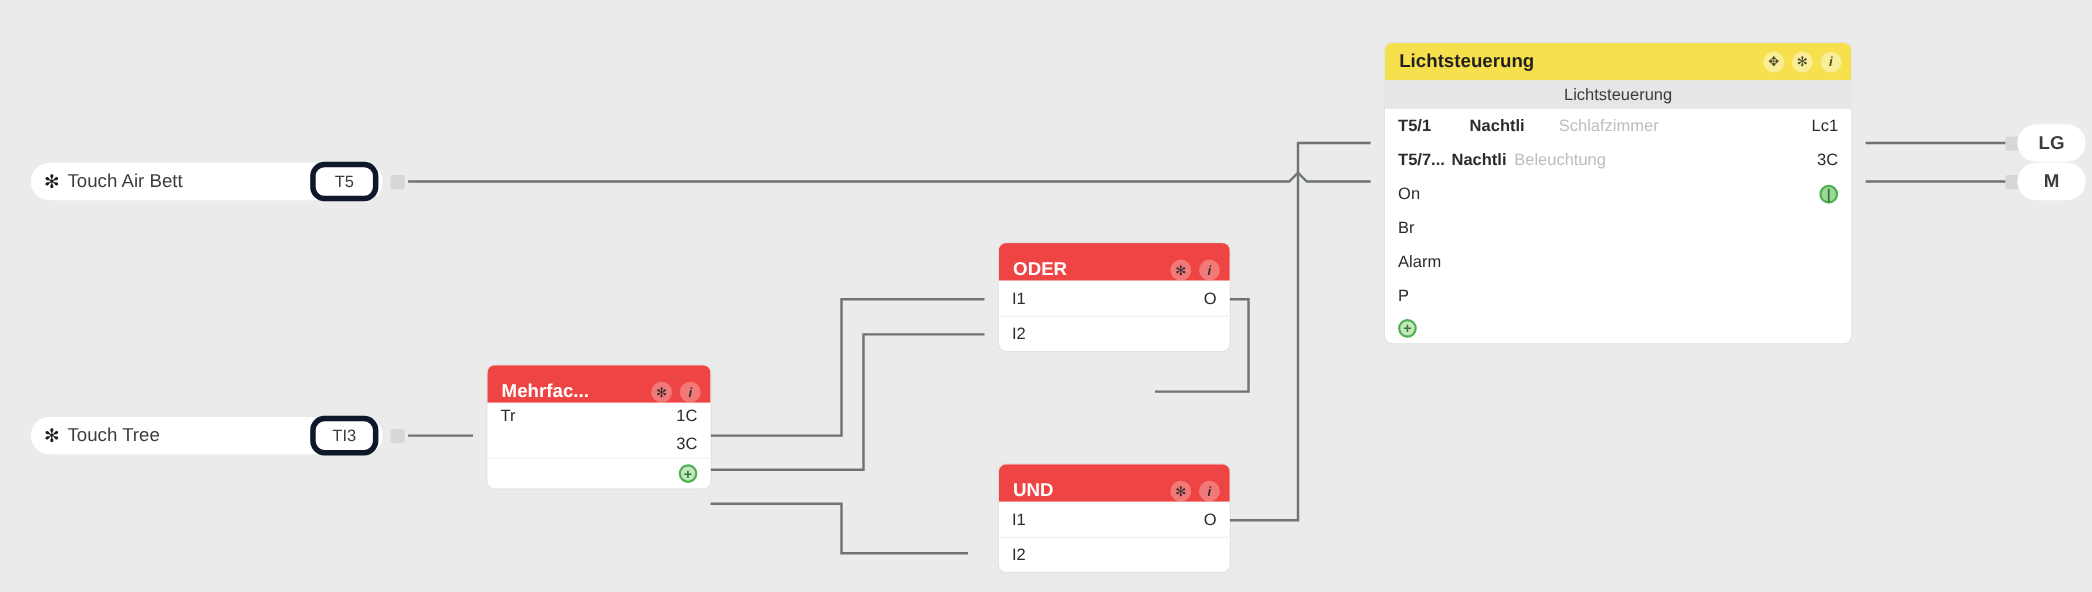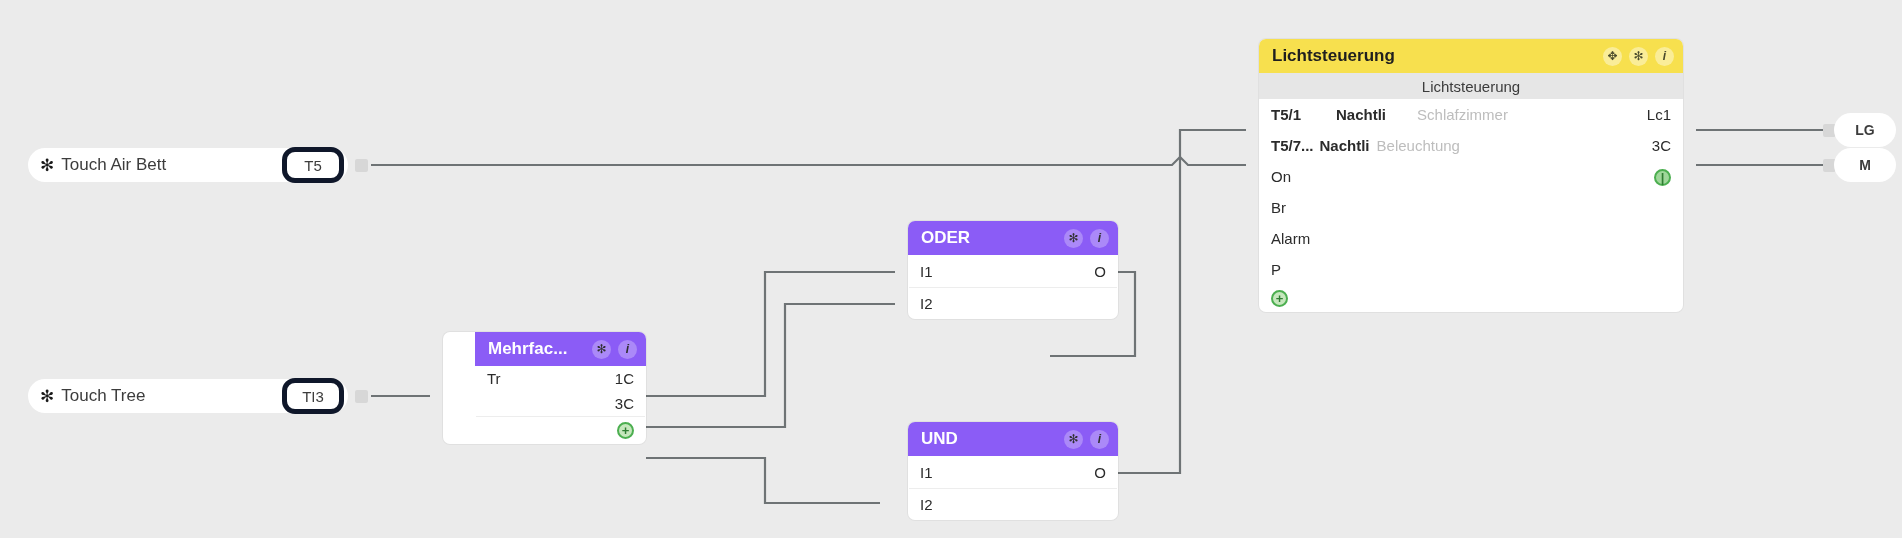--- a/index.html
+++ b/index.html
@@ -71,42 +71,42 @@
     color: #3c3c3c;
   }
   .pill.out-pill {
     justify-content: center;
     border-radius: 17px;
   }
   .pill.out-pill .pill-badge {
     margin: 0;
     border: none;
     min-width: 0;
-    font-size: 14px;
+    font-size: 17px;
     font-weight: bold;
     color: #3c3c3c;
   }
 
   
   .block {
     position: absolute;
     background: #ffffff;
     border-radius: 7px;
     box-sizing: border-box;
     box-shadow: 0 0 0 1px rgba(0,0,0,0.045);
     overflow: hidden;
   }
   .block-header {
     height: 34px;
     display: flex;
     align-items: center;
     padding: 0 9px 0 13px;
     box-sizing: border-box;
   }
-  .block-header.green { background: #8b5cf6; }
+  .block-header.green { background: #ef4444; align-items: flex-end; }
   .block-header.yellow { background: #f7e04e; }
   .block-title {
     font-size: 17px;
     font-weight: bold;
     white-space: nowrap;
   }
   .block-header.green .block-title { color: #ffffff; }
   .block-header.yellow .block-title { color: #1f1f1f; }
   .hdr-icons {
     margin-left: auto;
@@ -262,21 +262,21 @@
   </div>
   <div class="nub right" style="left:355px; top:159px;"></div>
 
   <div class="pill" style="left:28px; top:379px; width:320px;">
     <span class="gear-glyph">✻</span>
     <span class="pill-label">Touch Tree</span>
     <span class="pill-badge">TI3</span>
   </div>
   <div class="nub right" style="left:355px; top:390px;"></div>
 
-  <div class="block" style="left:443px; top:332px; width:203px;padding-left:32px;">
+  <div class="block" style="left:443px; top:332px; width:203px;">
     <div class="block-header green">
       <span class="block-title">Mehrfac...</span>
       <span class="hdr-icons">
         <span class="hdr-ico">✻</span>
         <span class="hdr-ico info-ico">i</span>
       </span>
     </div>
     <div class="block-body">
       <div class="port-row">
 

